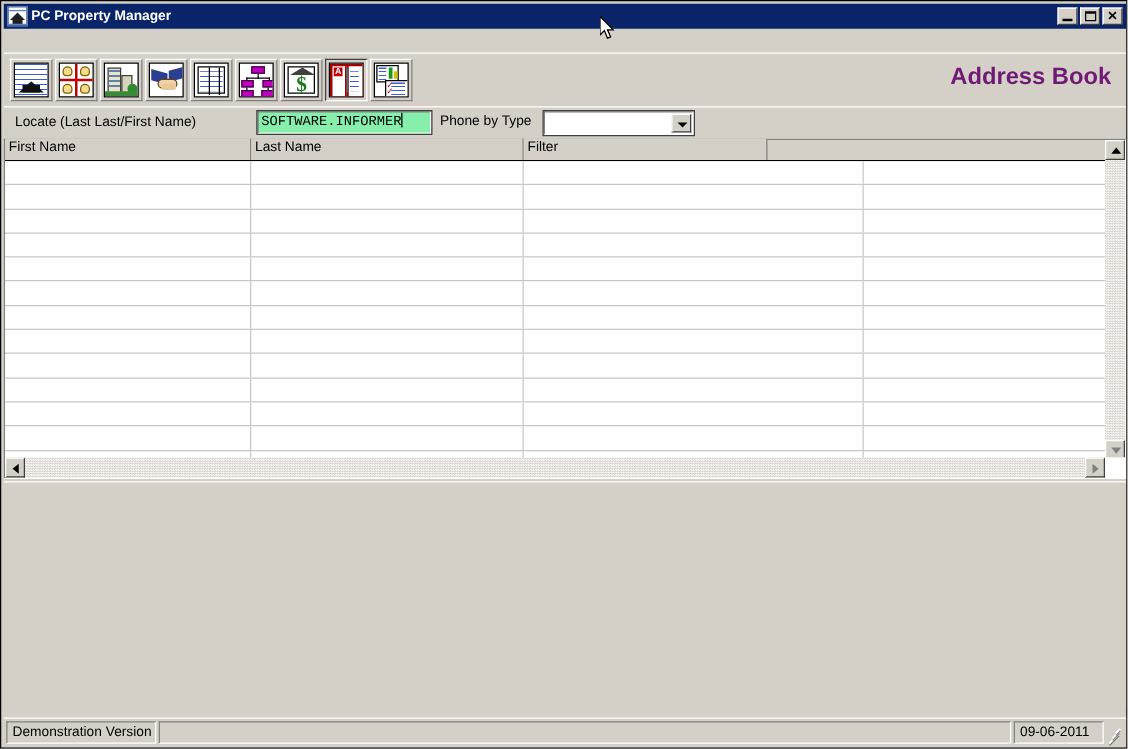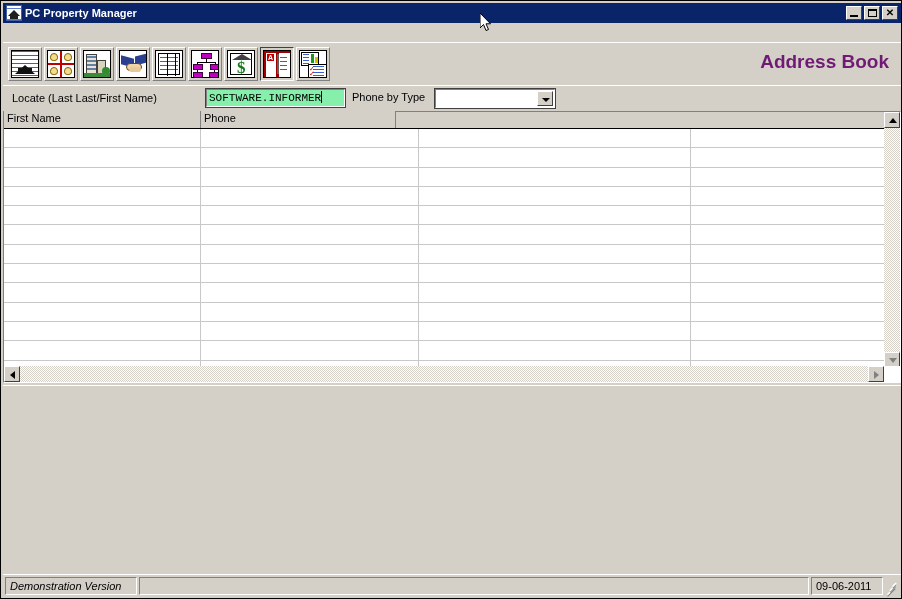--- a/index.html
+++ b/index.html
@@ -438,21 +438,22 @@
     <div class="locate-input"><span>SOFTWARE.INFORMER</span><span class="caret"></span></div>
     <div class="filter-label">Phone by Type</div>
     <div class="filter-combo">
       <div class="combo-arrow"></div>
     </div>
   </div>
 
   <div class="grid-wrap">
     <div class="grid-head">
       <div class="gh-cell" style="width:197px">First Name</div>
-      <div class="gh-cell" style="width:195px">Phone</div>
+      <div class="gh-cell" style="width:218px">Last Name</div>
+      <div class="gh-cell" style="width:195px">Filter</div>
     </div>
 
     <div class="grid-body" id="gridbody">
         <div class="grow">
           <div class="gcell" style="width: 197px;"></div>
           <div class="gcell" style="width: 218px;"></div>
           <div class="gcell" style="width: 272px;"></div>
           <div class="gcell" style="width: 195px;"></div>
         </div>
         <div class="grow">
@@ -599,21 +600,21 @@
     
     
 
     
     
     
     
   </div>
 
   <div class="statusbar">
-    <div class="spanel" style="width:132px;font-style:italic;">Demonstration Version</div>
+    <div class="spanel" style="width:120px;">Demonstration Version</div>
     <div class="spanel" style="flex:1 1 auto;"></div>
     <div class="spanel" style="width:72px;margin-right:16px;">09-06-2011</div>
     <div class="grip">
       <i></i>
         <i></i>
         <i></i>
         <b></b>
         <b></b>
         <b></b>
     </div>

